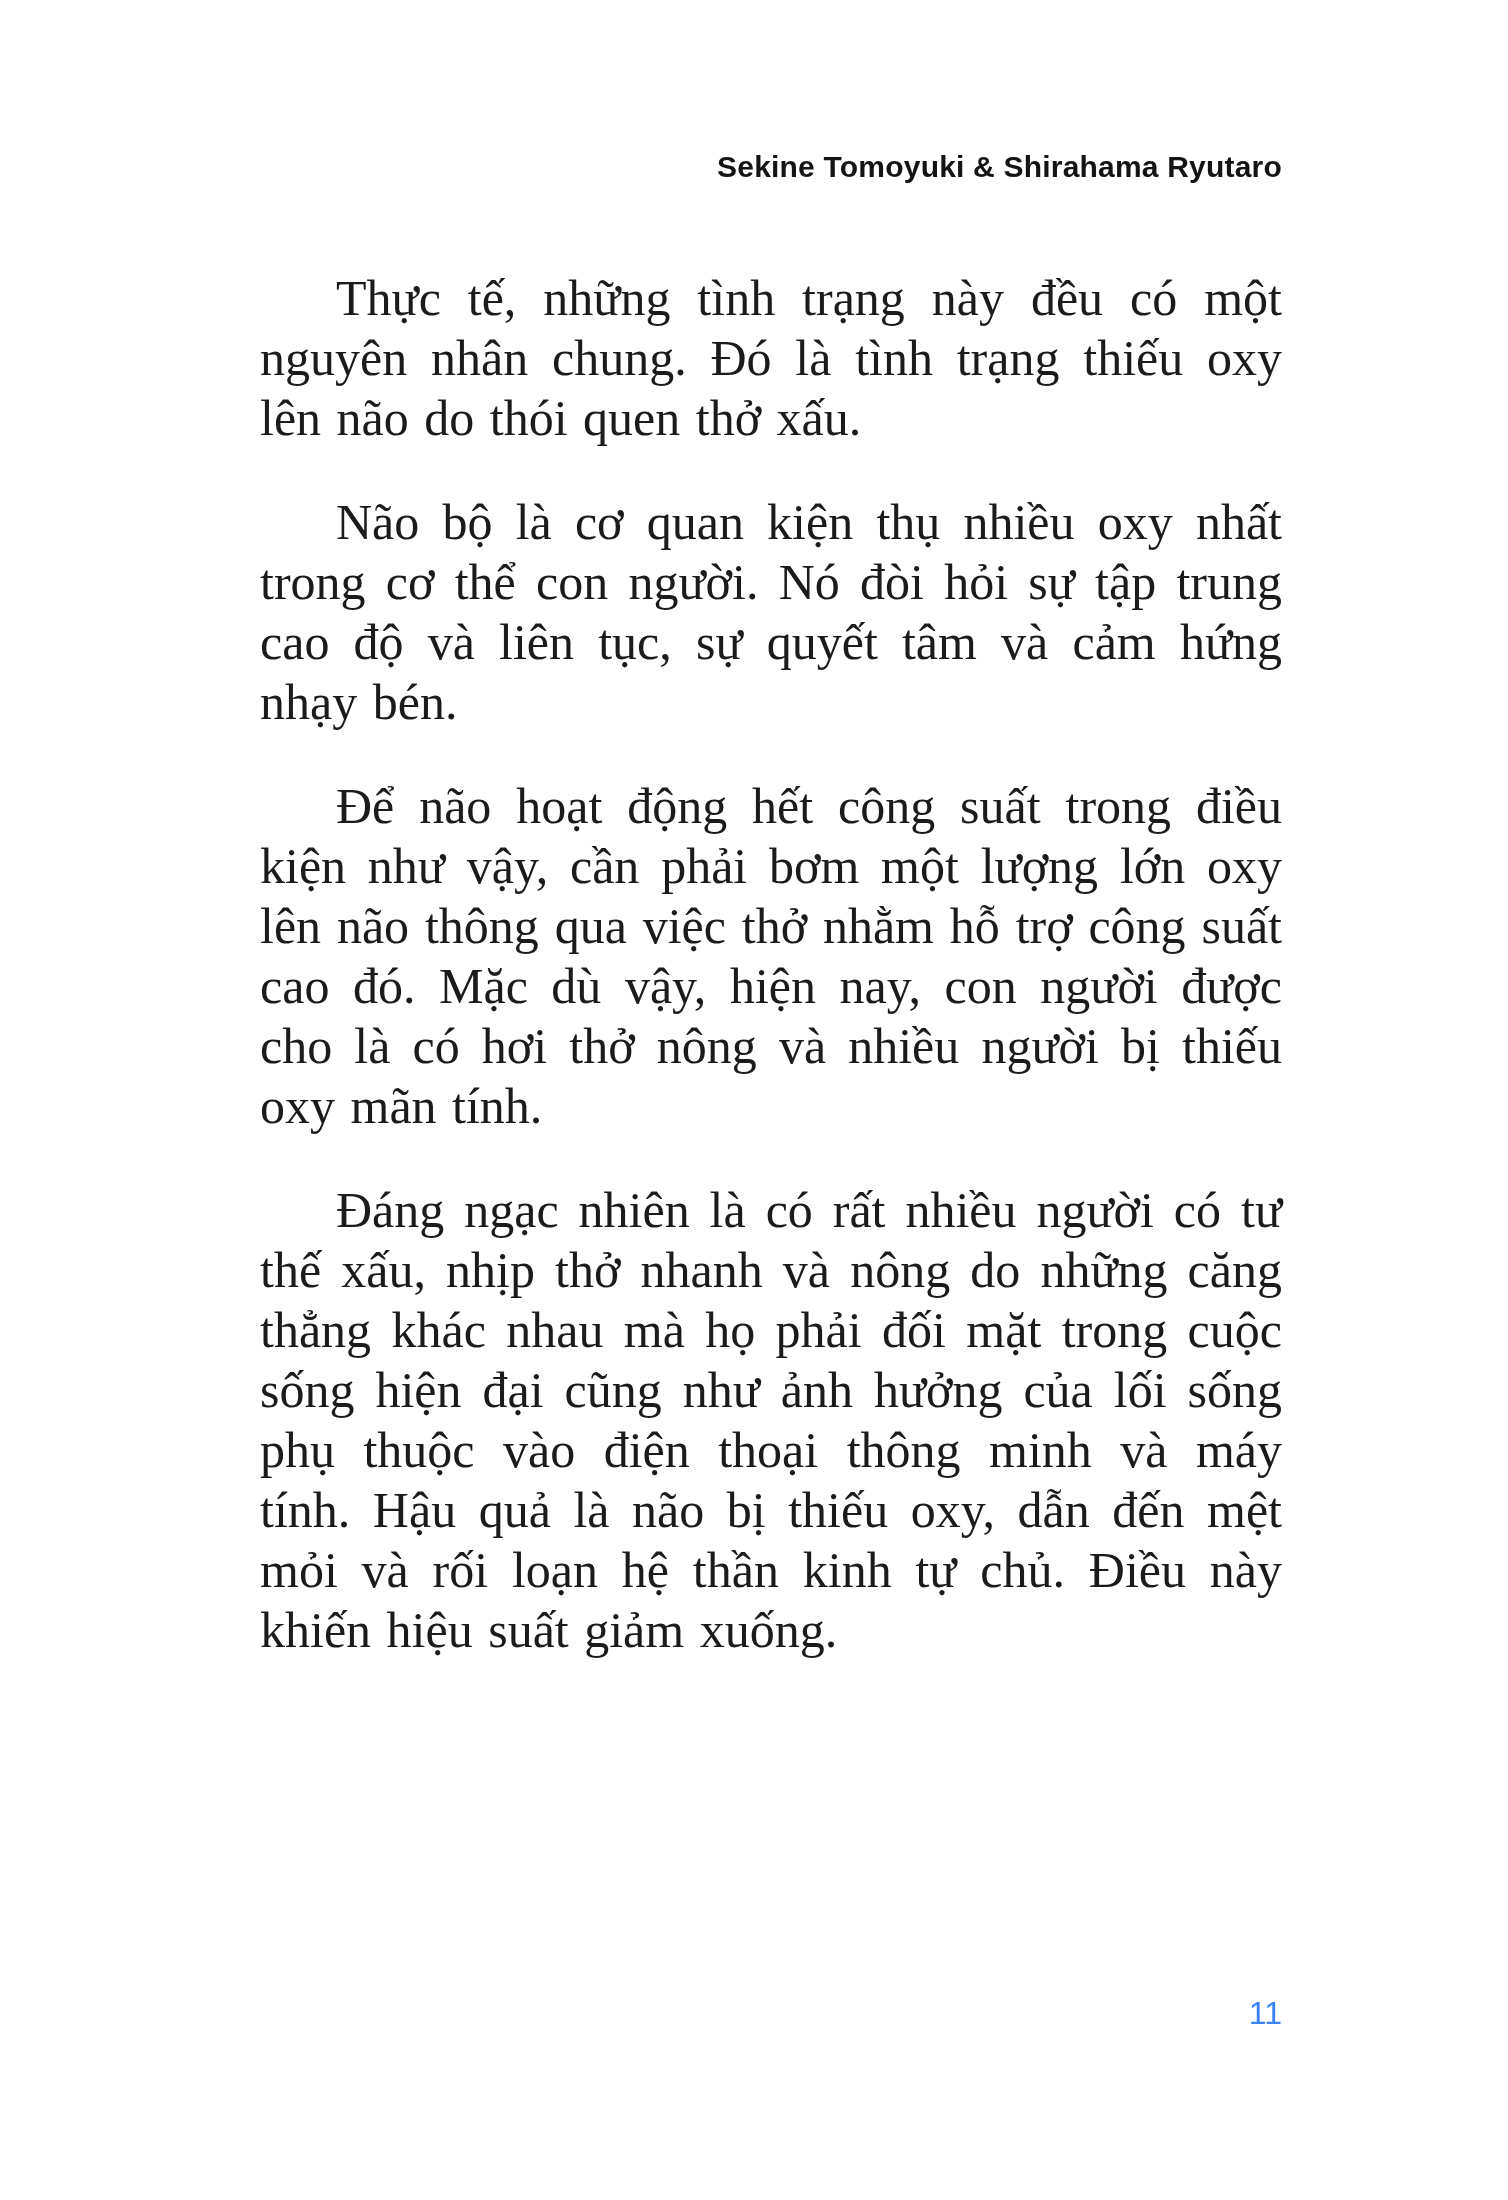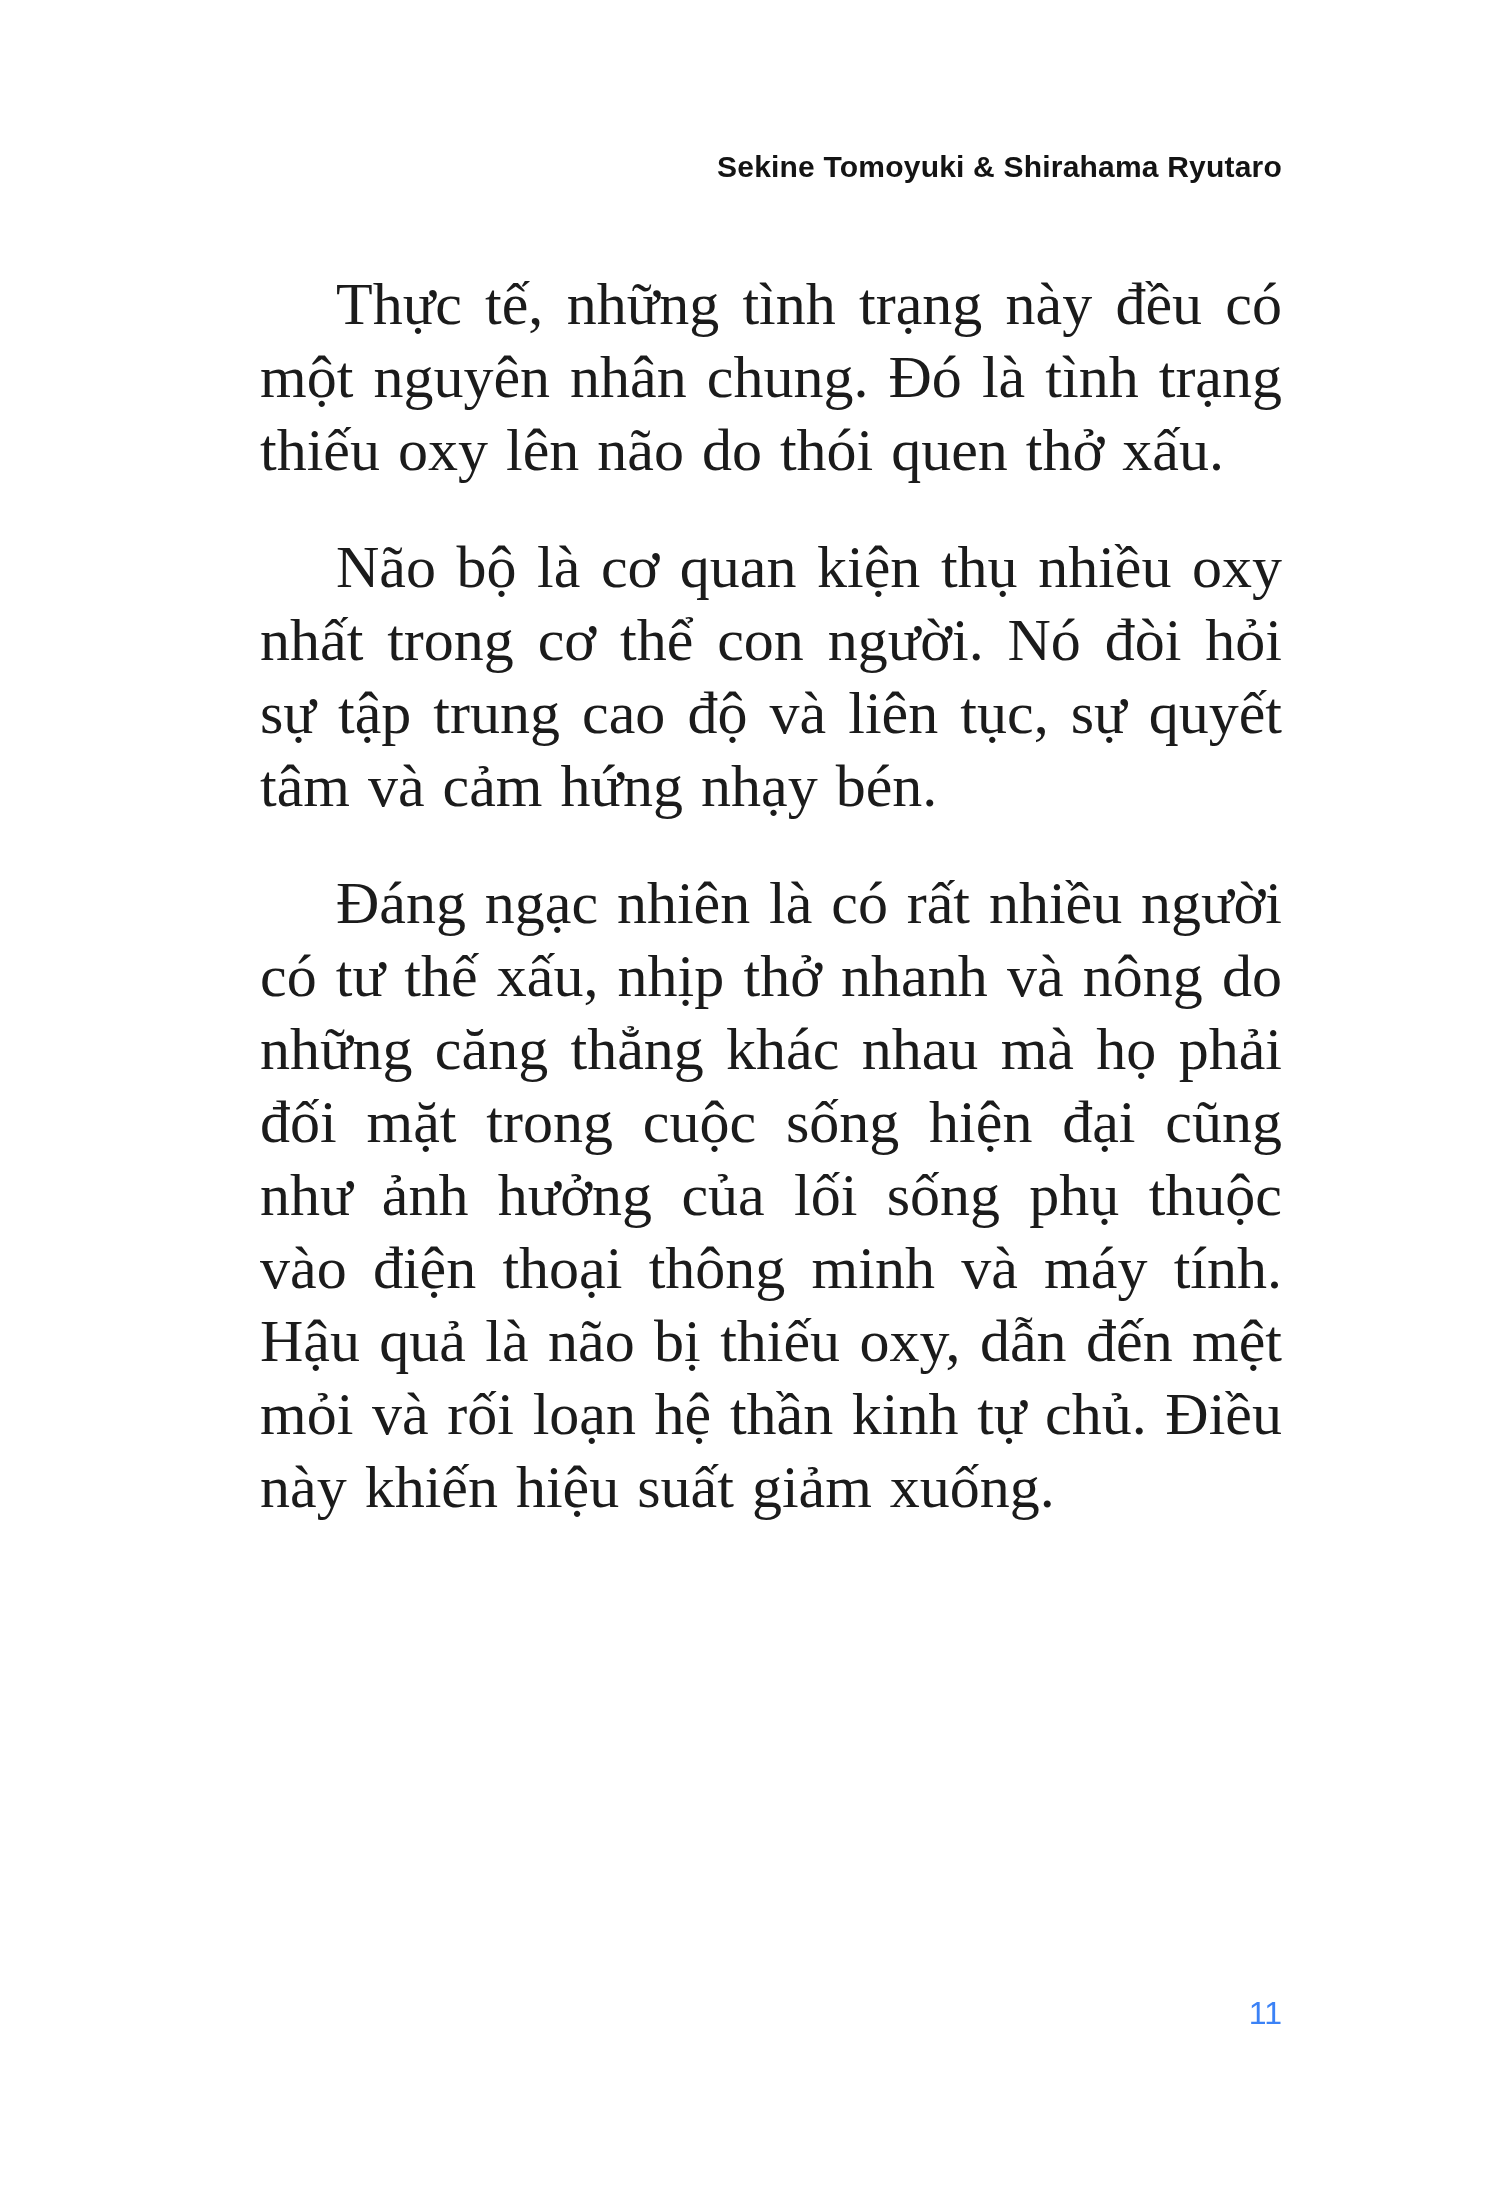--- a/index.html
+++ b/index.html
@@ -25,22 +25,22 @@
   .running-header {
     font-family: "Liberation Sans", sans-serif;
     font-size: 30px;
     font-weight: 600;
     letter-spacing: 0.2px;
     color: #141414;
     text-align: right;
     margin: 0 0 84px 0;
   }
   .body-text p {
-    font-size: 60px;
-    line-height: 73px;
+    font-size: 50px;
+    line-height: 60px;
     text-align: justify;
     text-indent: 76px;
     margin: 0 0 44px 0;
     word-spacing: 3px;
     color: #1b1b1b;
   }
   .page-number {
     position: absolute;
     right: 226px;
     bottom: 168px;
@@ -51,17 +51,18 @@
 </style>
 </head>
 <body>
 
 <div class="page">
   <div class="content">
     <div class="running-header">Sekine Tomoyuki &amp; Shirahama Ryutaro</div>
     <div class="body-text">
       <p>Thực tế, những tình trạng này đều có một nguyên nhân chung. Đó là tình trạng thiếu oxy lên não do thói quen thở xấu.</p>
       <p>Não bộ là cơ quan kiện thụ nhiều oxy nhất trong cơ thể con người. Nó đòi hỏi sự tập trung cao độ và liên tục, sự quyết tâm và cảm hứng nhạy bén.</p>
+      <p>Để não hoạt động hết công suất trong điều kiện như vậy, cần phải bơm một lượng lớn oxy lên não thông qua việc thở nhằm hỗ trợ công suất cao đó. Mặc dù vậy, hiện nay, con người được cho là có hơi thở nông và nhiều người bị thiếu oxy mãn tính.</p>
       <p>Đáng ngạc nhiên là có rất nhiều người có tư thế xấu, nhịp thở nhanh và nông do những căng thẳng khác nhau mà họ phải đối mặt trong cuộc sống hiện đại cũng như ảnh hưởng của lối sống phụ thuộc vào điện thoại thông minh và máy tính. Hậu quả là não bị thiếu oxy, dẫn đến mệt mỏi và rối loạn hệ thần kinh tự chủ. Điều này khiến hiệu suất giảm xuống.</p>
     </div>
   </div>
   <div class="page-number">11</div>
 </div>
 
 </body></html>

